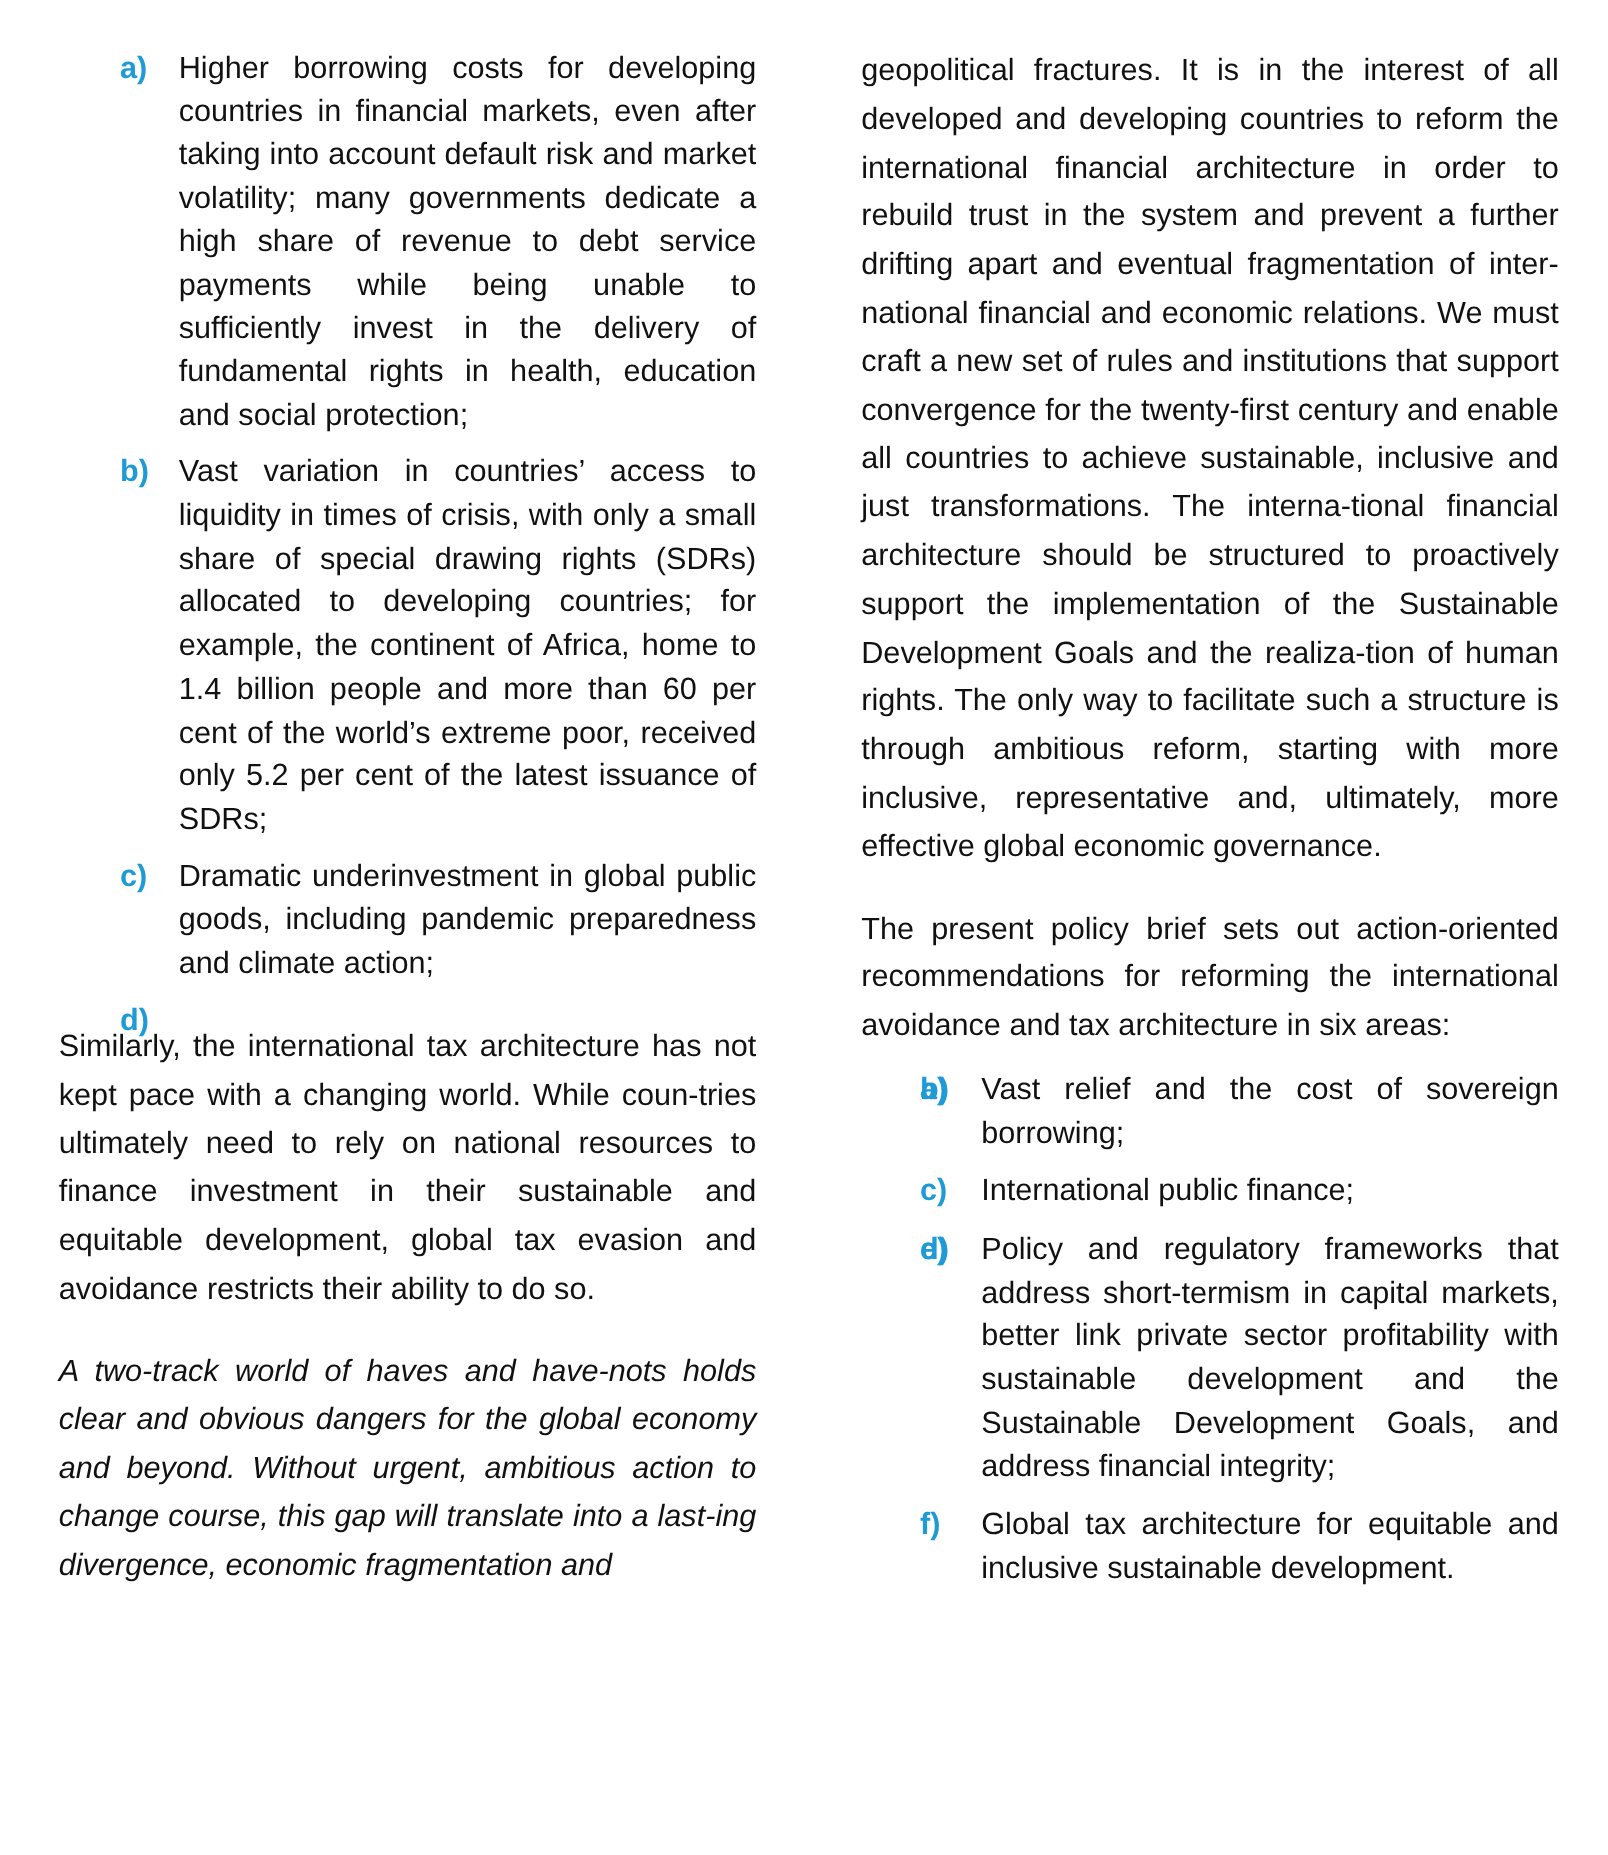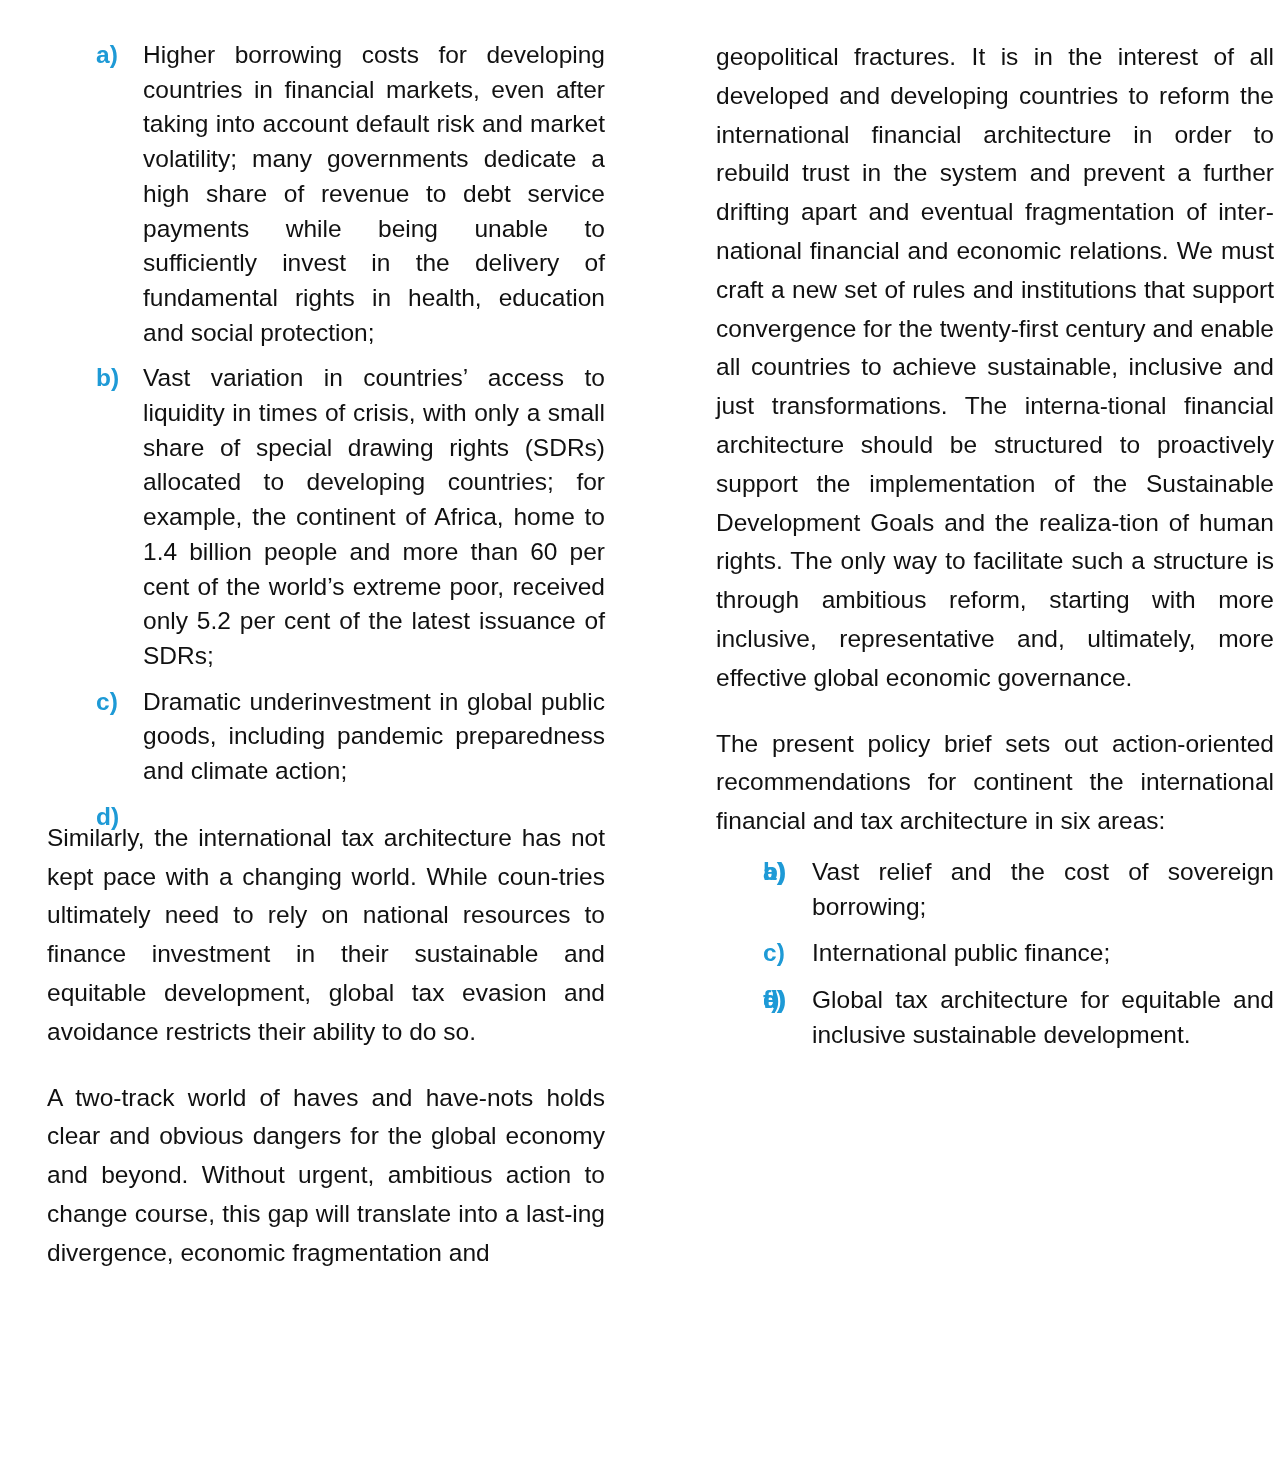--- a/index.html
+++ b/index.html
@@ -7,34 +7,34 @@
       width: 1286px; height: 1484px; position: relative; overflow: hidden;
       font-family: "Liberation Sans", "DejaVu Sans", sans-serif;
       color: #111111;
     }
     .col {
       position: absolute; top: 38px;
       font-size: 24.5px; line-height: 38.8px;
       text-align: justify;
     }
     .col-left { left: 47px; width: 558px; }
-    .col-right { left: 716px; width: 558px; }
+    .col-right { left: 689px; width: 558px; }
     p { margin: 0; }
     .list { margin: 0; padding: 0; list-style: none; }
     .list-left { padding-left: 49px; line-height: 34.7px; }
     .list-left li { position: relative; padding-left: 47px; margin-bottom: 11px; }
     .list-left li:last-child { margin-bottom: 0; }
     .marker {
       position: absolute; left: 0; top: 0;
       color: #1e9ad6; font-weight: bold;
     }
     .list-right { padding-left: 47px; line-height: 34.7px; margin-top: 14px; }
     .list-right li { position: relative; padding-left: 49px; margin-bottom: 12px; }
     .gap-l1 { margin-top: 30px; }
-    .gap-l2 { margin-top: 27px; }
+    .gap-l2 { margin-top: 27px; font-style: italic; }
     .gap-r1 { margin-top: 27px; }
   </style>
 </head>
 <body>
 
 <div class="col col-left">
   <ul class="list list-left">
     <li>
       <span class="marker">a)</span>
       <span>Higher borrowing costs for developing countries in financial markets, even after taking into account default risk and market volatility; many governments dedicate a high share of revenue to debt service payments while being unable to sufficiently invest in the delivery of fundamental rights in health, education and social protection;</span>
@@ -50,37 +50,38 @@
     <li>
       <span class="marker">d)</span>
     </li>
   </ul>
   <p class="gap-l1">Similarly, the international tax architecture has not kept pace with a changing world. While coun-tries ultimately need to rely on national resources to finance investment in their sustainable and equitable development, global tax evasion and avoidance restricts their ability to do so.</p>
   <p class="gap-l2">A two-track world of haves and have-nots holds clear and obvious dangers for the global economy and beyond. Without urgent, ambitious action to change course, this gap will translate into a last-ing divergence, economic fragmentation and</p>
 </div>
 
 <div class="col col-right">
   <p>geopolitical fractures. It is in the interest of all developed and developing countries to reform the international financial architecture in order to rebuild trust in the system and prevent a further drifting apart and eventual fragmentation of inter-national financial and economic relations. We must craft a new set of rules and institutions that support convergence for the twenty-first century and enable all countries to achieve sustainable, inclusive and just transformations. The interna-tional financial architecture should be structured to proactively support the implementation of the Sustainable Development Goals and the realiza-tion of human rights. The only way to facilitate such a structure is through ambitious reform, starting with more inclusive, representative and, ultimately, more effective global economic governance.</p>
-  <p class="gap-r1">The present policy brief sets out action-oriented recommendations for continent the international financial and tax architecture in six areas:</p>
+  <p class="gap-r1">The present policy brief sets out action-oriented recommendations for reforming the international avoidance and tax architecture in six areas:</p>
   <ul class="list list-right">
     <li>
       <span class="marker">a)</span>
     </li>
     <li>
       <span class="marker">b)</span>
       <span>Vast relief and the cost of sovereign borrowing;</span>
     </li>
     <li>
       <span class="marker">c)</span>
       <span>International public finance;</span>
     </li>
     <li>
       <span class="marker">d)</span>
     </li>
     <li>
       <span class="marker">e)</span>
+      <span>Policy and regulatory frameworks that address short-termism in capital markets, better link private sector profitability with sustainable development and the Sustainable Development Goals, and address financial integrity;</span>
     </li>
     <li>
       <span class="marker">f)</span>
       <span>Global tax architecture for equitable and inclusive sustainable development.</span>
     </li>
   </ul>
 </div>
 
 </body></html>

